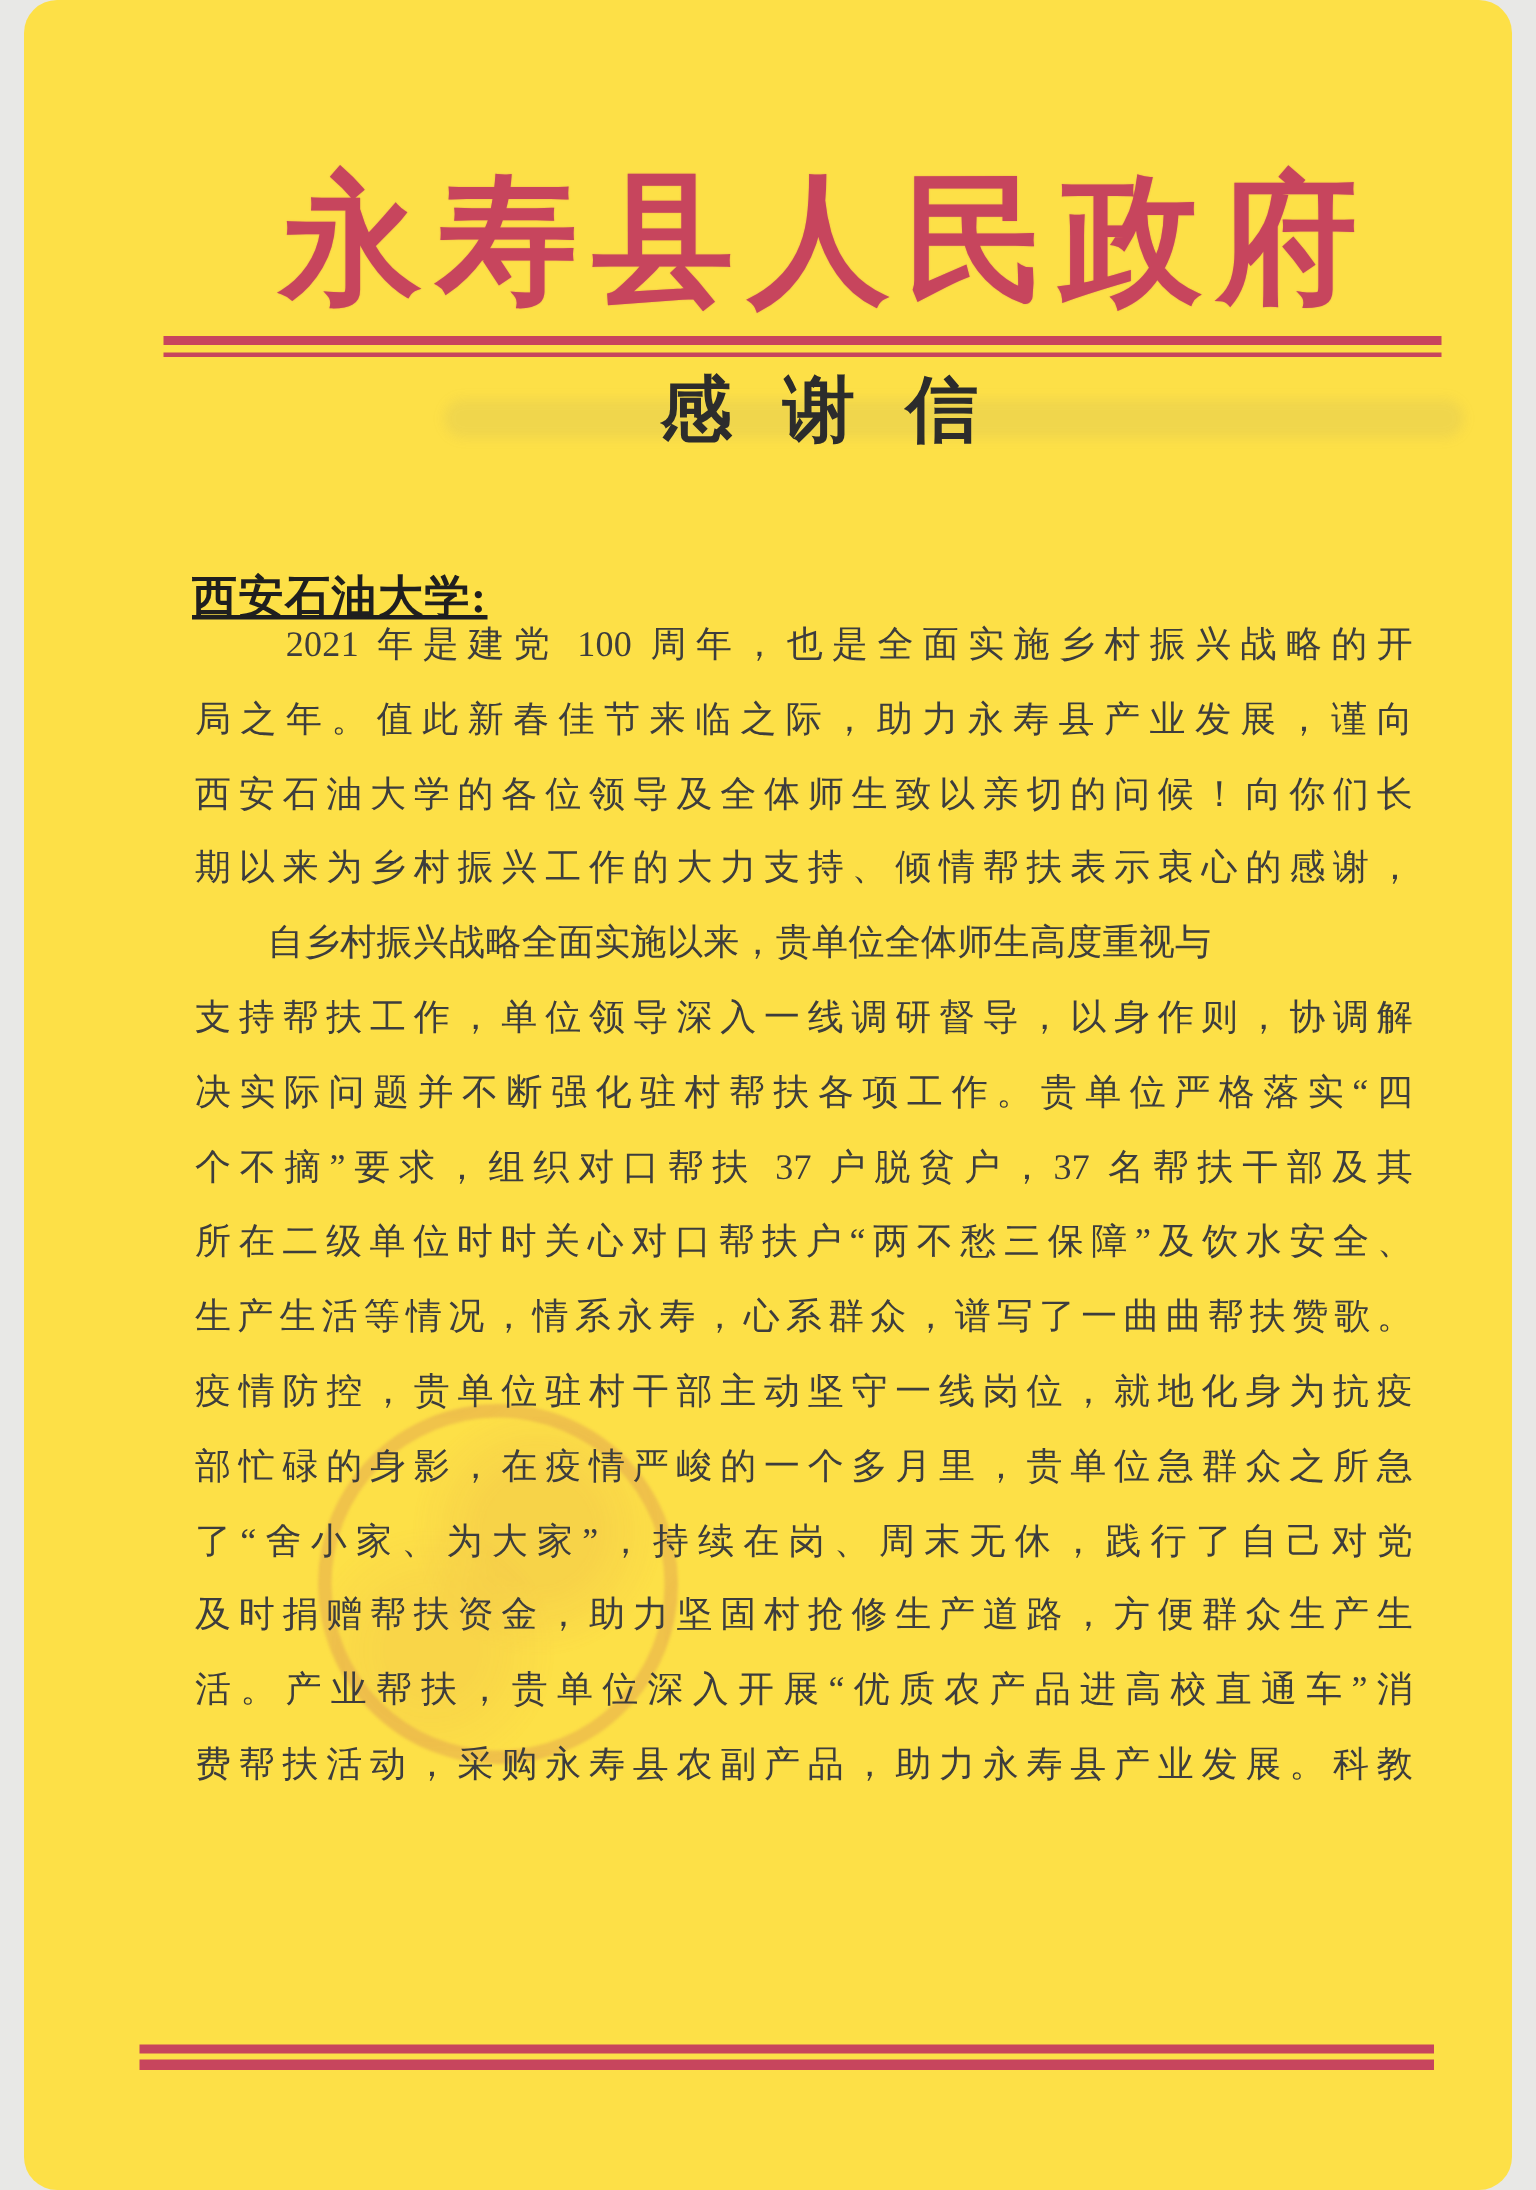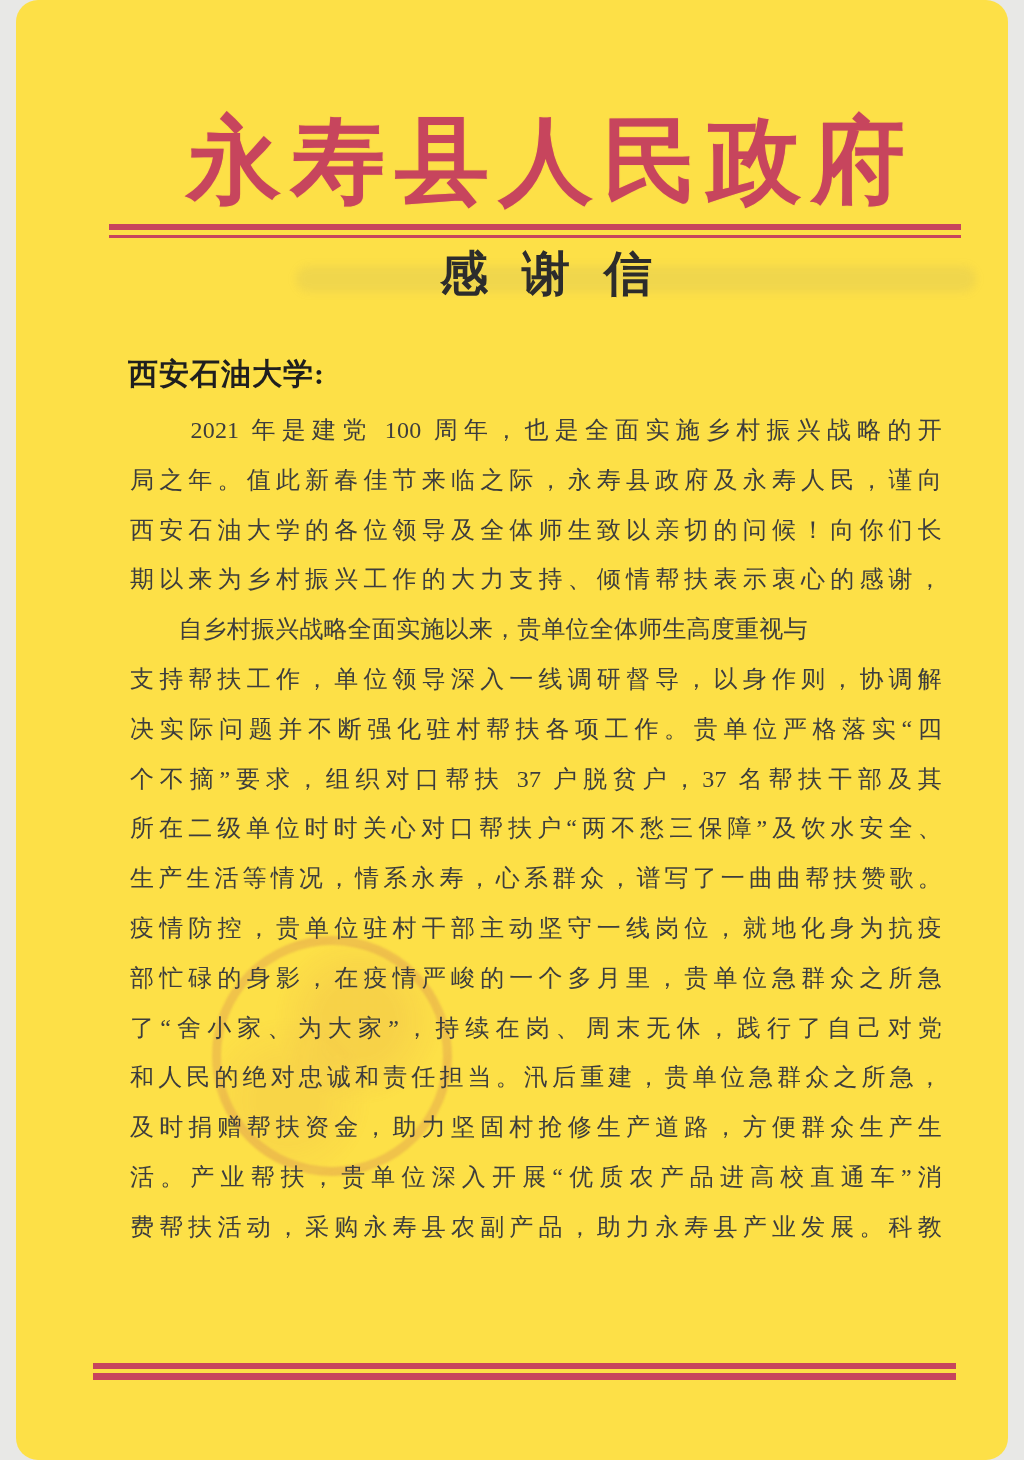--- a/index.html
+++ b/index.html
@@ -55,26 +55,27 @@
     position:absolute;
     left:280px; top:266px;
     width:680px; height:26px;
     background:rgba(125,125,125,0.10);
     border-radius:14px;
     filter:blur(4px);
   }
   
   .salutation {
     position:absolute;
-    left:112px; top:354px;
+    left:112px; top:378px;
     margin:0;
     font-size:30px;
     font-weight:bold;
     color:#1f1f1f;
     letter-spacing:1px;
+    text-decoration:underline;
   }
   .letter-body {
     position:absolute;
     left:114px; top:406px;
     width:812px;
   }
   .body-line {
     height:49.8px;
     line-height:49.8px;
     font-size:24px;
@@ -113,33 +114,32 @@
   <div class="scan-smudge"></div>
 
   <h2 class="letter-title">感谢信</h2>
 
   <div class="seal"></div>
 
   <p class="salutation">西安石油大学:</p>
 
   <div class="letter-body">
       <div class="body-line">　　2021 年是建党 100 周年，也是全面实施乡村振兴战略的开</div>
-      <div class="body-line">局之年。值此新春佳节来临之际，永寿县政府及永寿人民，谨向</div>
+      <div class="body-line">局之年。值此新春佳节来临之际，助力永寿县产业发展，谨向</div>
       <div class="body-line">西安石油大学的各位领导及全体师生致以亲切的问候！向你们长</div>
       <div class="body-line">期以来为乡村振兴工作的大力支持、倾情帮扶表示衷心的感谢，</div>
       <div class="body-line">　　自乡村振兴战略全面实施以来，贵单位全体师生高度重视与</div>
       <div class="body-line">支持帮扶工作，单位领导深入一线调研督导，以身作则，协调解</div>
       <div class="body-line">决实际问题并不断强化驻村帮扶各项工作。贵单位严格落实“四</div>
       <div class="body-line">个不摘”要求，组织对口帮扶 37 户脱贫户，37 名帮扶干部及其</div>
       <div class="body-line">所在二级单位时时关心对口帮扶户“两不愁三保障”及饮水安全、</div>
       <div class="body-line">生产生活等情况，情系永寿，心系群众，谱写了一曲曲帮扶赞歌。</div>
       <div class="body-line">疫情防控，贵单位驻村干部主动坚守一线岗位，就地化身为抗疫</div>
       <div class="body-line">部忙碌的身影，在疫情严峻的一个多月里，贵单位急群众之所急</div>
       <div class="body-line">了“舍小家、为大家”，持续在岗、周末无休，践行了自己对党</div>
-      <div class="body-line">和人民的绝对忠诚和责任担当。汛后重建，贵单位急群众之所急，</div>
       <div class="body-line">及时捐赠帮扶资金，助力坚固村抢修生产道路，方便群众生产生</div>
       <div class="body-line">活。产业帮扶，贵单位深入开展“优质农产品进高校直通车”消</div>
       <div class="body-line">费帮扶活动，采购永寿县农副产品，助力永寿县产业发展。科教</div>
     </div>
 
   <div class="rule rule-bottom-1"></div>
   <div class="rule rule-bottom-2"></div>
 
 </div>
 

